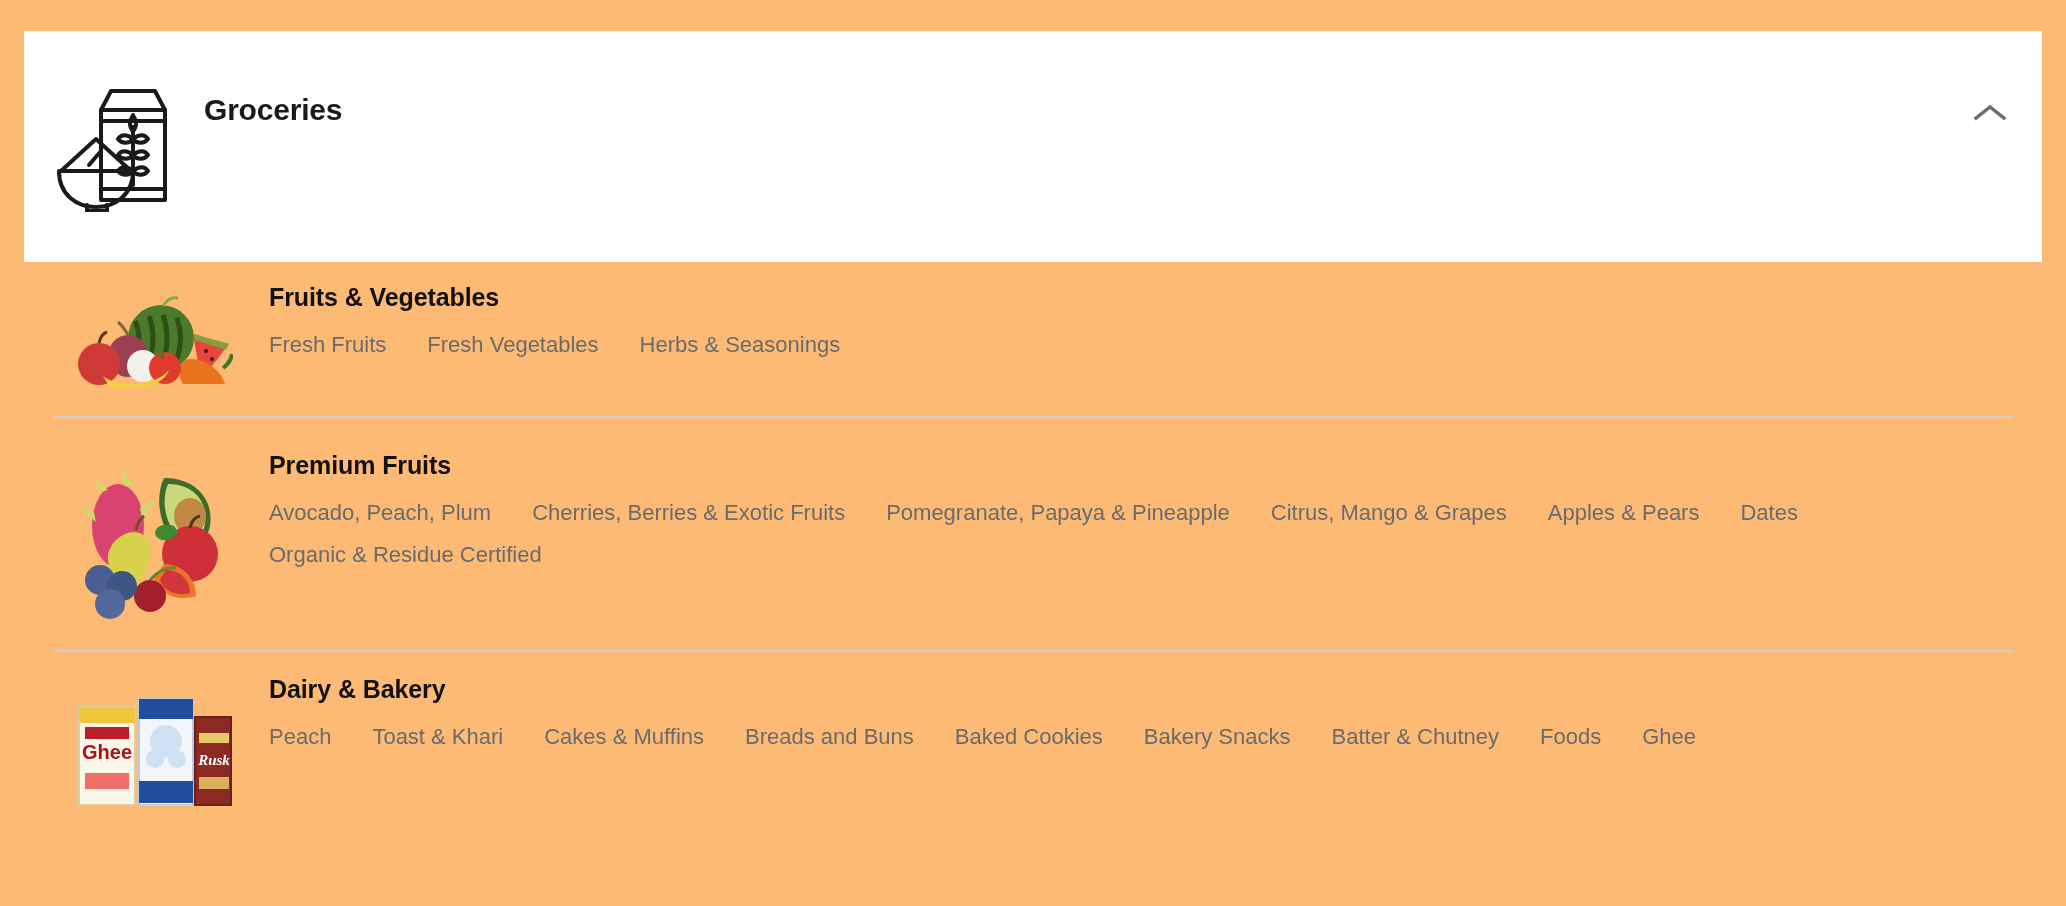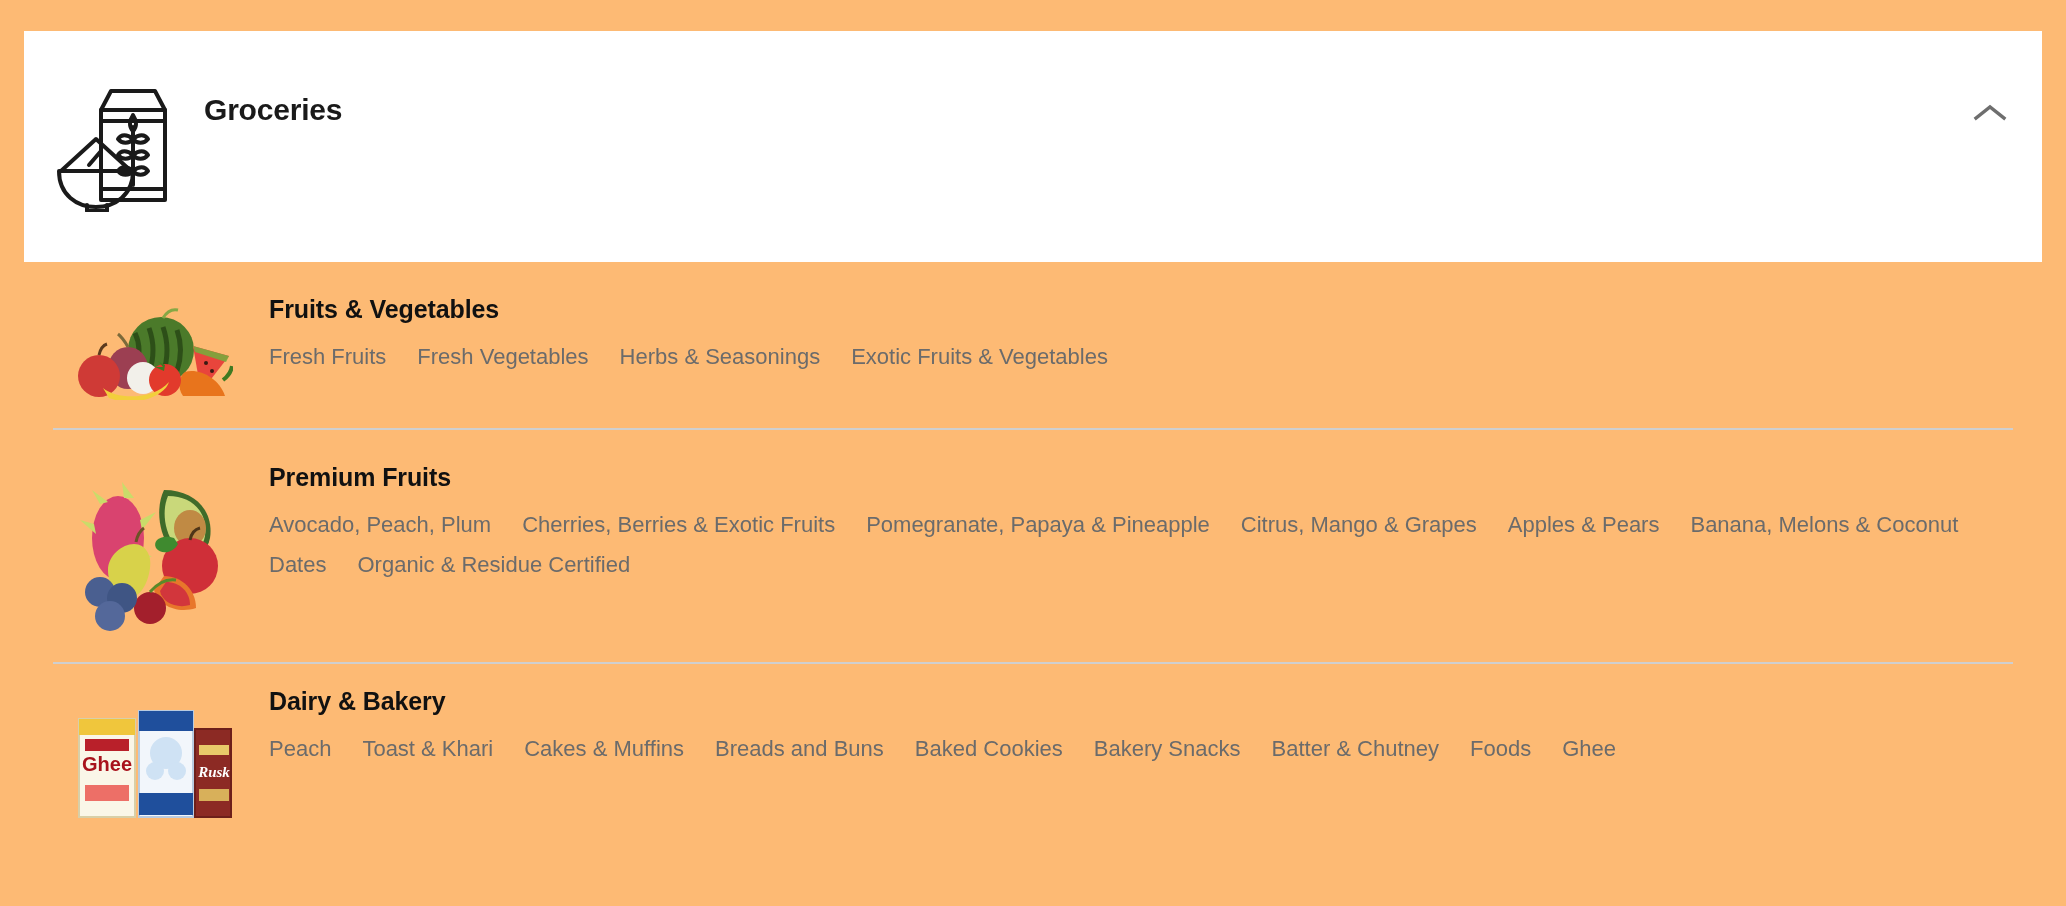--- a/index.html
+++ b/index.html
@@ -116,20 +116,21 @@
     color: #111111;
     letter-spacing: -0.1px;
     line-height: 1.2;
   }
 
   .section-links {
     display: flex;
     flex-wrap: wrap;
     margin-top: 17px;
     row-gap: 8px;
+    gap: 10px;
   }
 
   .section-link {
     font-size: 22px;
     color: #6b6b6b;
     line-height: 1.45;
     margin-right: 31px;
     white-space: nowrap;
     cursor: pointer;
     text-decoration: none;
@@ -137,21 +138,21 @@
   .section-link:last-child { margin-right: 0; }
 
   .section-divider {
     height: 2px;
     background: #cfcfcf;
     margin-left: 53px;
     margin-right: 53px;
   }
 
   
-  .sec-fv      { padding-top: 20px; padding-bottom: 22px; margin-top: 12px; }
+  .sec-fv      { padding-top: 20px; padding-bottom: 22px; }
   .sec-fv .section-thumb { height: 112px; }
   .sec-pf      { padding-top: 32px; padding-bottom: 20px; }
   .sec-pf .section-thumb { height: 180px; }
   .sec-db      { padding-top: 22px; padding-bottom: 10px; }
   .sec-db .section-thumb { height: 150px; }
 </style>
 </head>
 <body>
 
 <div class="page">
@@ -229,21 +230,20 @@
 
           <path d="M30 88 C44 100 80 100 96 82 C92 96 62 108 36 98 Z" fill="#f2cf3c"></path>
         </svg>
       </div>
       <div class="section-body">
         <div class="section-title">Fruits &amp; Vegetables</div>
         <div class="section-links">
           <a class="section-link">Fresh Fruits</a>
           <a class="section-link">Fresh Vegetables</a>
           <a class="section-link">Herbs &amp; Seasonings</a>
-          <a class="section-link">Exotic Fruits &amp; Vegetables</a>
         </div>
       </div>
     </div>
 
     <div class="section-divider"></div>
 
     <div class="section sec-pf">
       <div class="section-thumb">
         <svg width="150" height="160" viewBox="0 0 150 160">
 
@@ -277,21 +277,20 @@
         </svg>
       </div>
       <div class="section-body">
         <div class="section-title">Premium Fruits</div>
         <div class="section-links">
           <a class="section-link">Avocado, Peach, Plum</a>
           <a class="section-link">Cherries, Berries &amp; Exotic Fruits</a>
           <a class="section-link">Pomegranate, Papaya &amp; Pineapple</a>
           <a class="section-link">Citrus, Mango &amp; Grapes</a>
           <a class="section-link">Apples &amp; Pears</a>
-          <a class="section-link">Banana, Melons &amp; Coconut</a>
           <a class="section-link">Dates</a>
           <a class="section-link">Organic &amp; Residue Certified</a>
         </div>
       </div>
     </div>
 
     <div class="section-divider"></div>
 
     <div class="section sec-db">
       <div class="section-thumb">

